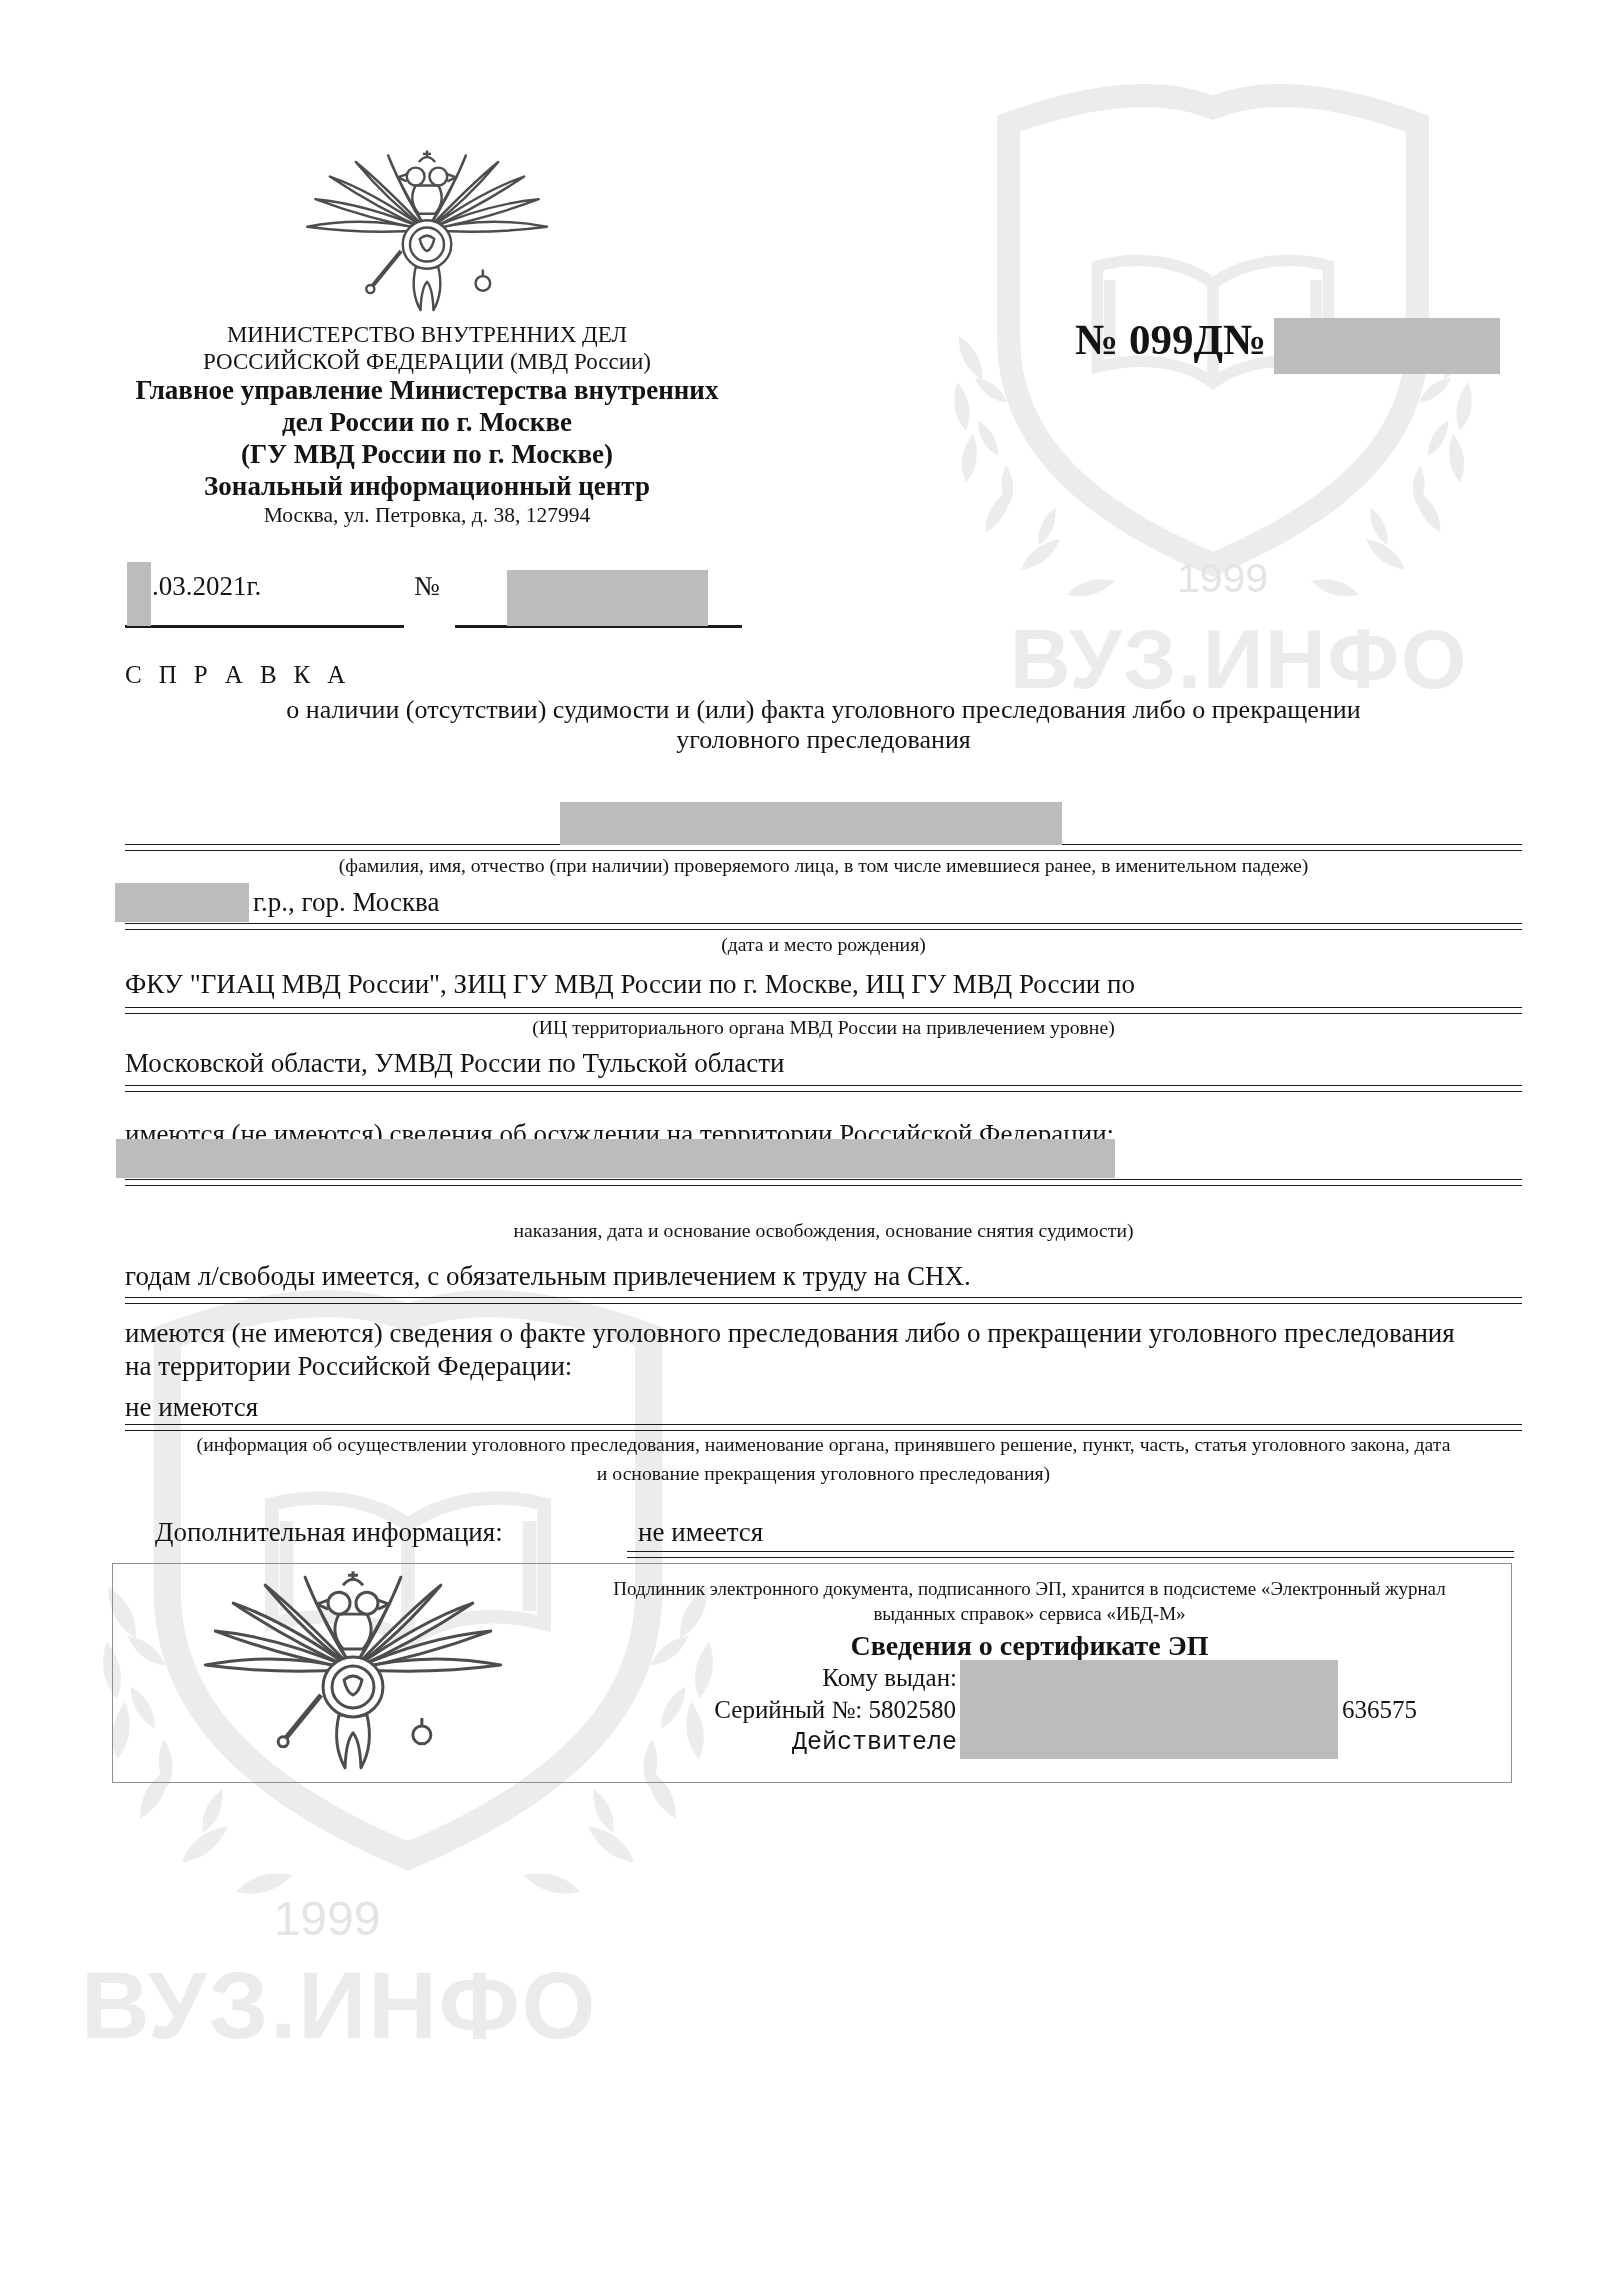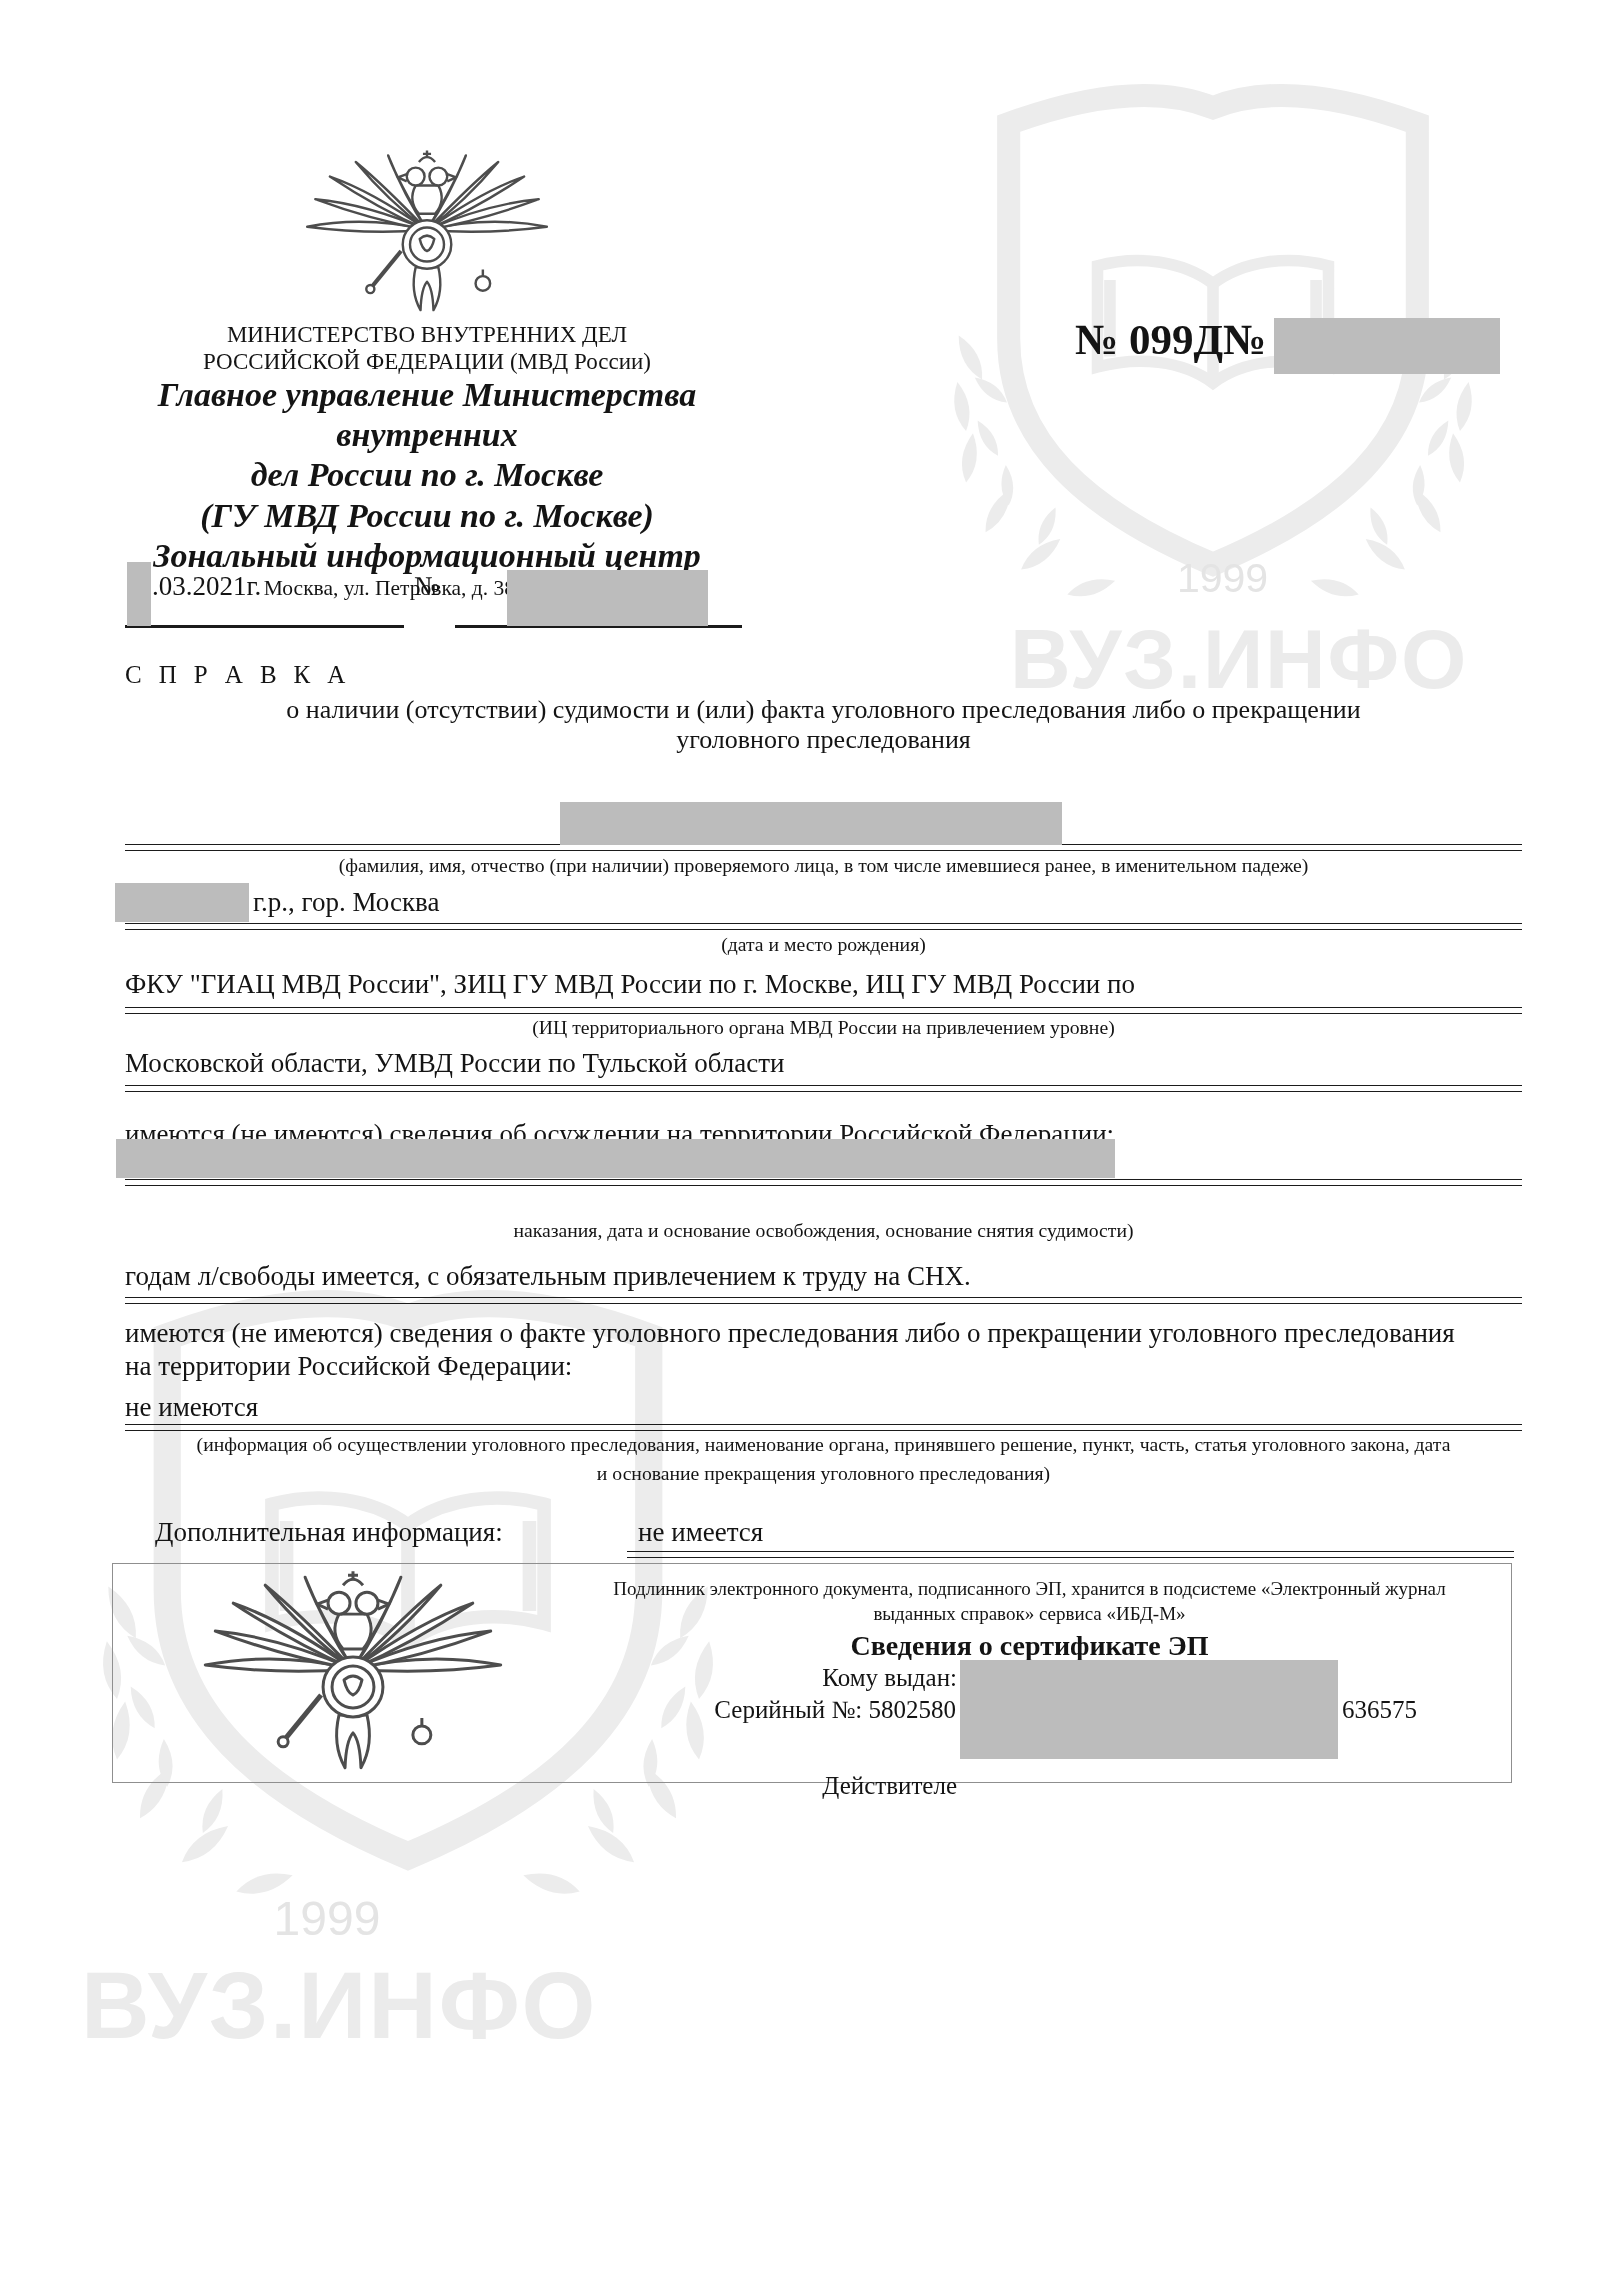--- a/index.html
+++ b/index.html
@@ -26,21 +26,21 @@
     font-family:"Liberation Sans", sans-serif;
     color:#e4e4e4;
     z-index:0;
     text-align:center;
     white-space:nowrap;
   }
   
   .content{z-index:2;}
   .hdr-center{ text-align:center; line-height:1.18; }
   .hdr-small{ font-size:23px; }
-  .hdr-bold{ font-size:34px; font-weight:bold;font-style:italic; }
+  .hdr-bold{ font-size:27px; font-weight:bold; }
   .hdr-addr{ font-size:21.5px; }
   .body-text{ font-size:27px; white-space:nowrap; }
   .caption{ font-size:19.7px; text-align:center; white-space:nowrap; }
   .rule-thick{
     height:4.5px;
     border-top:1.8px solid #1b1b1b;
     border-bottom:1.8px solid #1b1b1b;
     z-index:2;
   }
   .rule-thin{ height:2.7px; background:#1b1b1b; z-index:2; }
@@ -208,16 +208,16 @@
         <use href="#eagle"></use>
       </svg>
   </div>
   <div class="abs content cert-note" style="left:573px;top:1578px;width:913px;">Подлинник электронного документа, подписанного ЭП, хранится в подсистеме «Электронный журнал</div>
   <div class="abs content cert-note" style="left:573px;top:1603px;width:913px;">выданных справок» сервиса «ИБД-М»</div>
   <div class="abs content cert-title" style="left:573px;top:1630px;width:913px;">Сведения о сертификате ЭП</div>
   <div class="abs content cert-line right" style="left:627px;top:1664px;width:330px;">Кому выдан:</div>
   <div class="abs redaction" style="left:960px;top:1660px;width:378px;height:99px;"></div>
   <div class="abs content cert-line right" style="left:537px;top:1696px;width:419px;">Серийный №: 5802580</div>
   <div class="abs content cert-line" style="left:1342px;top:1696px;">636575</div>
-  <div class="abs content cert-line right" style="left:627px;top:1772px;width:330px;">Действителе</div>
+  <div class="abs content cert-line right" style="left:627px;top:1728px;width:330px;font-family:Liberation Mono, monospace;">Действителе</div>
 
 </div>
 
 
 </body></html>

